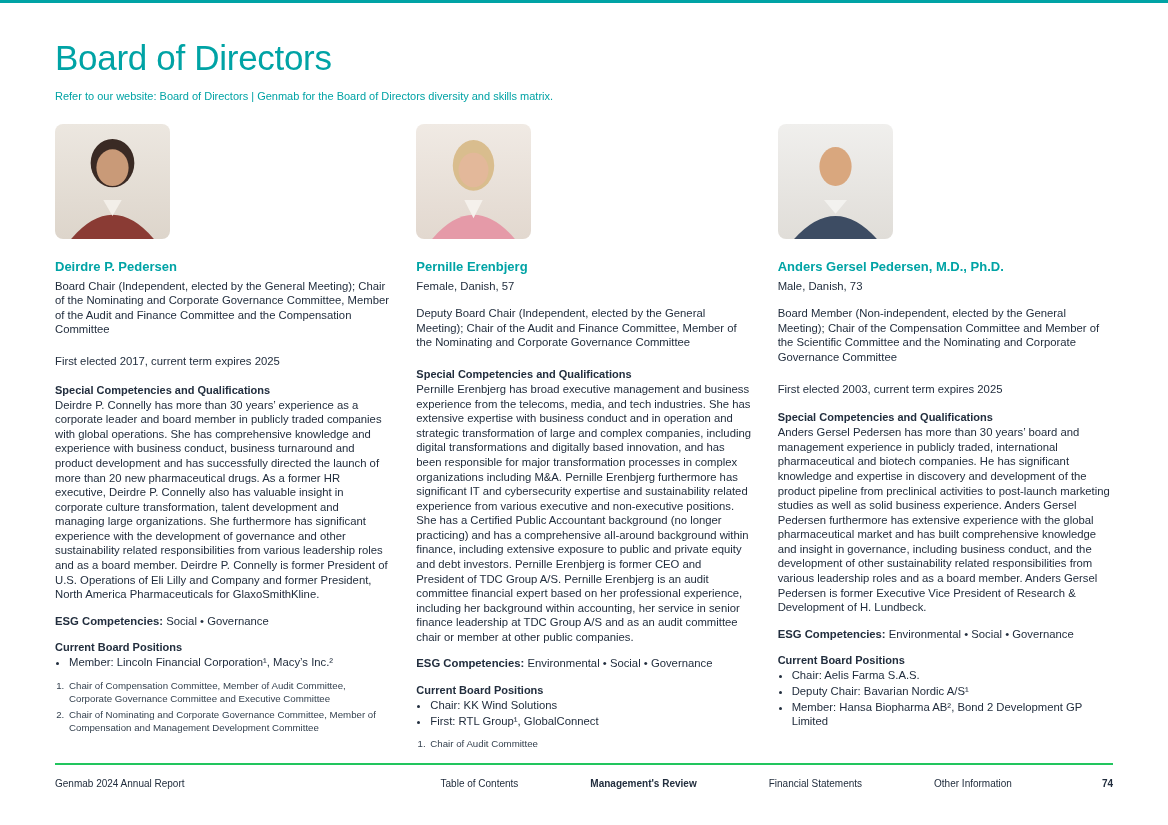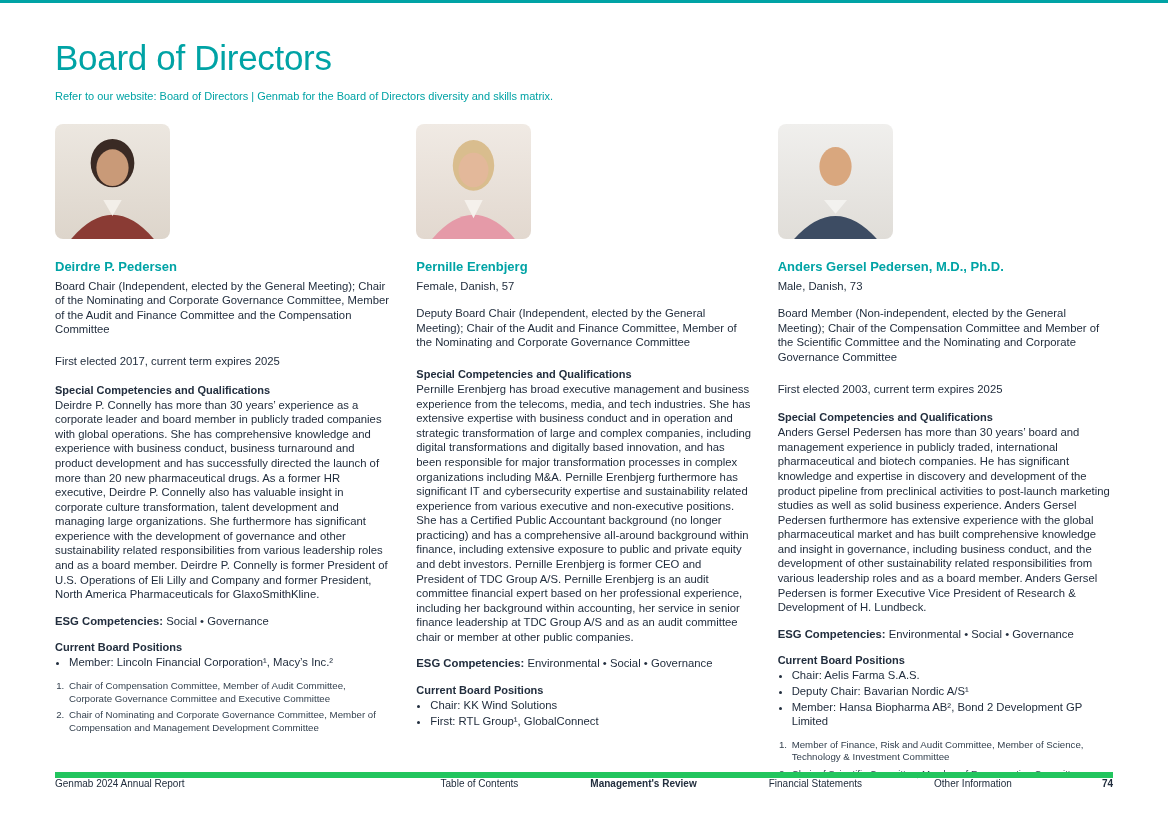--- a/index.html
+++ b/index.html
@@ -19,22 +19,22 @@
   .d-role { margin-bottom:17px; }
   .d-tenure { margin-bottom:14px; }
   .sec-head { font-weight:bold; font-size:11px; margin-bottom:1px; }
   .d-bio { margin-bottom:12px; }
   .esg { margin-bottom:12px; }
   .esg b { font-weight:bold; }
   ul.positions { list-style:disc; padding-left:14px; margin:1px 0 10px 0; }
   ul.positions li { margin-bottom:1px; }
   ol.footnotes { font-size:9.7px; line-height:1.3; color:#34414f; padding-left:12px; margin-top:4px; }
   ol.footnotes li { margin-bottom:4px; padding-left:2px; }
-  .footer { position:absolute; left:55px; right:55px; bottom:36px; border-top:6px solid #22c55e;
-    display:flex; align-items:center; font-size:10px; }
+  .footer { position:absolute; left:55px; right:55px; bottom:36px; border-top:2px solid #22c55e;
+    padding-top:13px; display:flex; align-items:center; font-size:10px; }
   .footer .report-title { flex:1; }
   .footer-nav { display:flex; gap:72px; margin-right:90px; }
   .footer-nav .nav-item { cursor:pointer; }
   .footer-nav .nav-item.active { font-weight:bold; }
   .page-number { font-weight:bold; }
 </style>
 </head>
 <body>
 
 <div class="page">
@@ -84,20 +84,23 @@
         <div class="d-demo">Female, Danish, 57</div>
         <p class="d-role">Deputy Board Chair (Independent, elected by the General Meeting); Chair of the Audit and Finance Committee, Member of the Nominating and Corporate Governance Committee</p>
         <div class="sec-head">Special Competencies and Qualifications</div>
         <p class="d-bio">Pernille Erenbjerg has broad executive management and business experience from the telecoms, media, and tech industries. She has extensive expertise with business conduct and in operation and strategic transformation of large and complex companies, including digital transformations and digitally based innovation, and has been responsible for major transformation processes in complex organizations including M&amp;A. Pernille Erenbjerg furthermore has significant IT and cybersecurity expertise and sustainability related experience from various executive and non-executive positions. She has a Certified Public Accountant background (no longer practicing) and has a comprehensive all-around background within finance, including extensive exposure to public and private equity and debt investors. Pernille Erenbjerg is former CEO and President of TDC Group A/S. Pernille Erenbjerg is an audit committee financial expert based on her professional experience, including her background within accounting, her service in senior finance leadership at TDC Group A/S and as an audit committee chair or member at other public companies.</p>
         <p class="esg"><b>ESG Competencies:</b> <span>Environmental • Social • Governance</span></p>
         <div class="sec-head">Current Board Positions</div>
         <ul class="positions">
           <li>Chair: KK Wind Solutions</li>
           <li>First: RTL Group¹, GlobalConnect</li>
         </ul>
+        <ol class="footnotes">
+          <li>Chair of Audit Committee</li>
+        </ol>
       </div>
 
       <div class="col">
         <div class="photo" style="background:linear-gradient(180deg,#f0efed,#e0ddd8);">
           <svg viewBox="0 0 100 100">
             <ellipse cx="50" cy="37" rx="14" ry="17" fill="#d9a77e"></ellipse>
             <path d="M14 100 Q50 60 86 100 Z" fill="#3d4c63"></path>
             <path d="M40 66 L50 78 L60 66 Z" fill="#f3f2ef"></path>
           </svg>
         </div>
@@ -107,24 +110,20 @@
         <p class="d-tenure">First elected 2003, current term expires 2025</p>
         <div class="sec-head">Special Competencies and Qualifications</div>
         <p class="d-bio">Anders Gersel Pedersen has more than 30 years’ board and management experience in publicly traded, international pharmaceutical and biotech companies. He has significant knowledge and expertise in discovery and development of the product pipeline from preclinical activities to post-launch marketing studies as well as solid business experience. Anders Gersel Pedersen furthermore has extensive experience with the global pharmaceutical market and has built comprehensive knowledge and insight in governance, including business conduct, and the development of other sustainability related responsibilities from various leadership roles and as a board member. Anders Gersel Pedersen is former Executive Vice President of Research &amp; Development of H. Lundbeck.</p>
         <p class="esg"><b>ESG Competencies:</b> <span>Environmental • Social • Governance</span></p>
         <div class="sec-head">Current Board Positions</div>
         <ul class="positions">
           <li>Chair: Aelis Farma S.A.S.</li>
           <li>Deputy Chair: Bavarian Nordic A/S¹</li>
           <li>Member: Hansa Biopharma AB², Bond 2 Development GP Limited</li>
         </ul>
-        <ol class="footnotes">
-          <li>Member of Finance, Risk and Audit Committee, Member of Science, Technology &amp; Investment Committee</li>
-          <li>Chair of Scientific Committee, Member of Remuneration Committee</li>
-        </ol>
       </div>
 
     </div>
   </div>
 
   <div class="footer">
     <div class="report-title">Genmab 2024 Annual Report</div>
     <div class="footer-nav">
       <span class="nav-item">Table of Contents</span>
       <span class="nav-item active">Management's Review</span>

